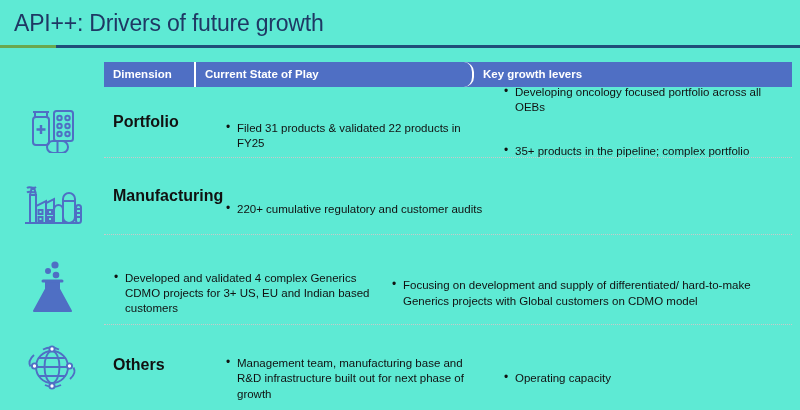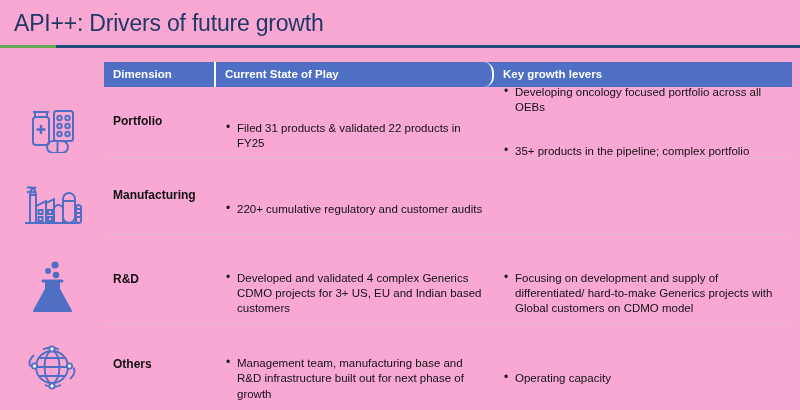--- a/index.html
+++ b/index.html
@@ -9,21 +9,21 @@
     height: 410px;
     background: #ffffff;
     font-family: "Liberation Sans", sans-serif;
     overflow: hidden;
   }
 
   .slide {
     position: relative;
     width: 800px;
     height: 410px;
-    background: #f9a8d4;
+    background: #5eead4;
   }
 
   
   .title {
     position: absolute;
     left: 14px;
     top: 10px;
     font-size: 23px;
     font-weight: 400;
     color: #1f3864;
@@ -84,42 +84,42 @@
   }
   .th {
     color: #ffffff;
     font-size: 11.5px;
     font-weight: bold;
     padding-left: 9px;
     height: 25px;
     line-height: 25px;
     white-space: nowrap;
   }
-  .th.c1 { width: 112px; border-right: 2px solid #ffffff; }
+  .th.c1 { width: 92px; border-right: 2px solid #ffffff; }
   .th.c2 { width: 278px; border-right: 2px solid #ffffff; border-radius: 10px; }
   .th.c3 { flex: 1; }
 
   .trow {
     display: flex;
     align-items: center;
     border-bottom: 1px dotted #c9c9c9;
     position: relative;
   }
   .trow:last-child { border-bottom: none; }
 
   .td {
     padding: 6px 9px;
     font-size: 11.5px;
     color: #111111;
     line-height: 1.33;
   }
   .td.c1 {
     width: 112px;
     font-weight: bold;
-    font-size: 12px;
+    font-size: 16px;
   }
   .td.c2 { width: 278px; }
   .td.c3 { flex: 1; }
 
   ul.bullets {
     list-style: none;
     margin: 0;
     padding: 0;
   }
   ul.bullets li {
@@ -253,21 +253,20 @@
     <div class="trow" style="height:77px;">
       <div class="td c1">Manufacturing</div>
       <div class="td c2">
         <ul class="bullets">
           <li>220+ cumulative regulatory and customer audits</li>
         </ul>
       </div>
     </div>
 
     <div class="trow" style="height:90px;">
-      <div class="td c1">R&amp;D</div>
       <div class="td c2">
         <ul class="bullets">
           <li>Developed and validated 4 complex Generics CDMO projects for 3+ US, EU and Indian based customers</li>
         </ul>
       </div>
       <div class="td c3">
         <ul class="bullets">
           <li>Focusing on development and supply of differentiated/ hard-to-make Generics projects with Global customers on CDMO model</li>
         </ul>
       </div>

